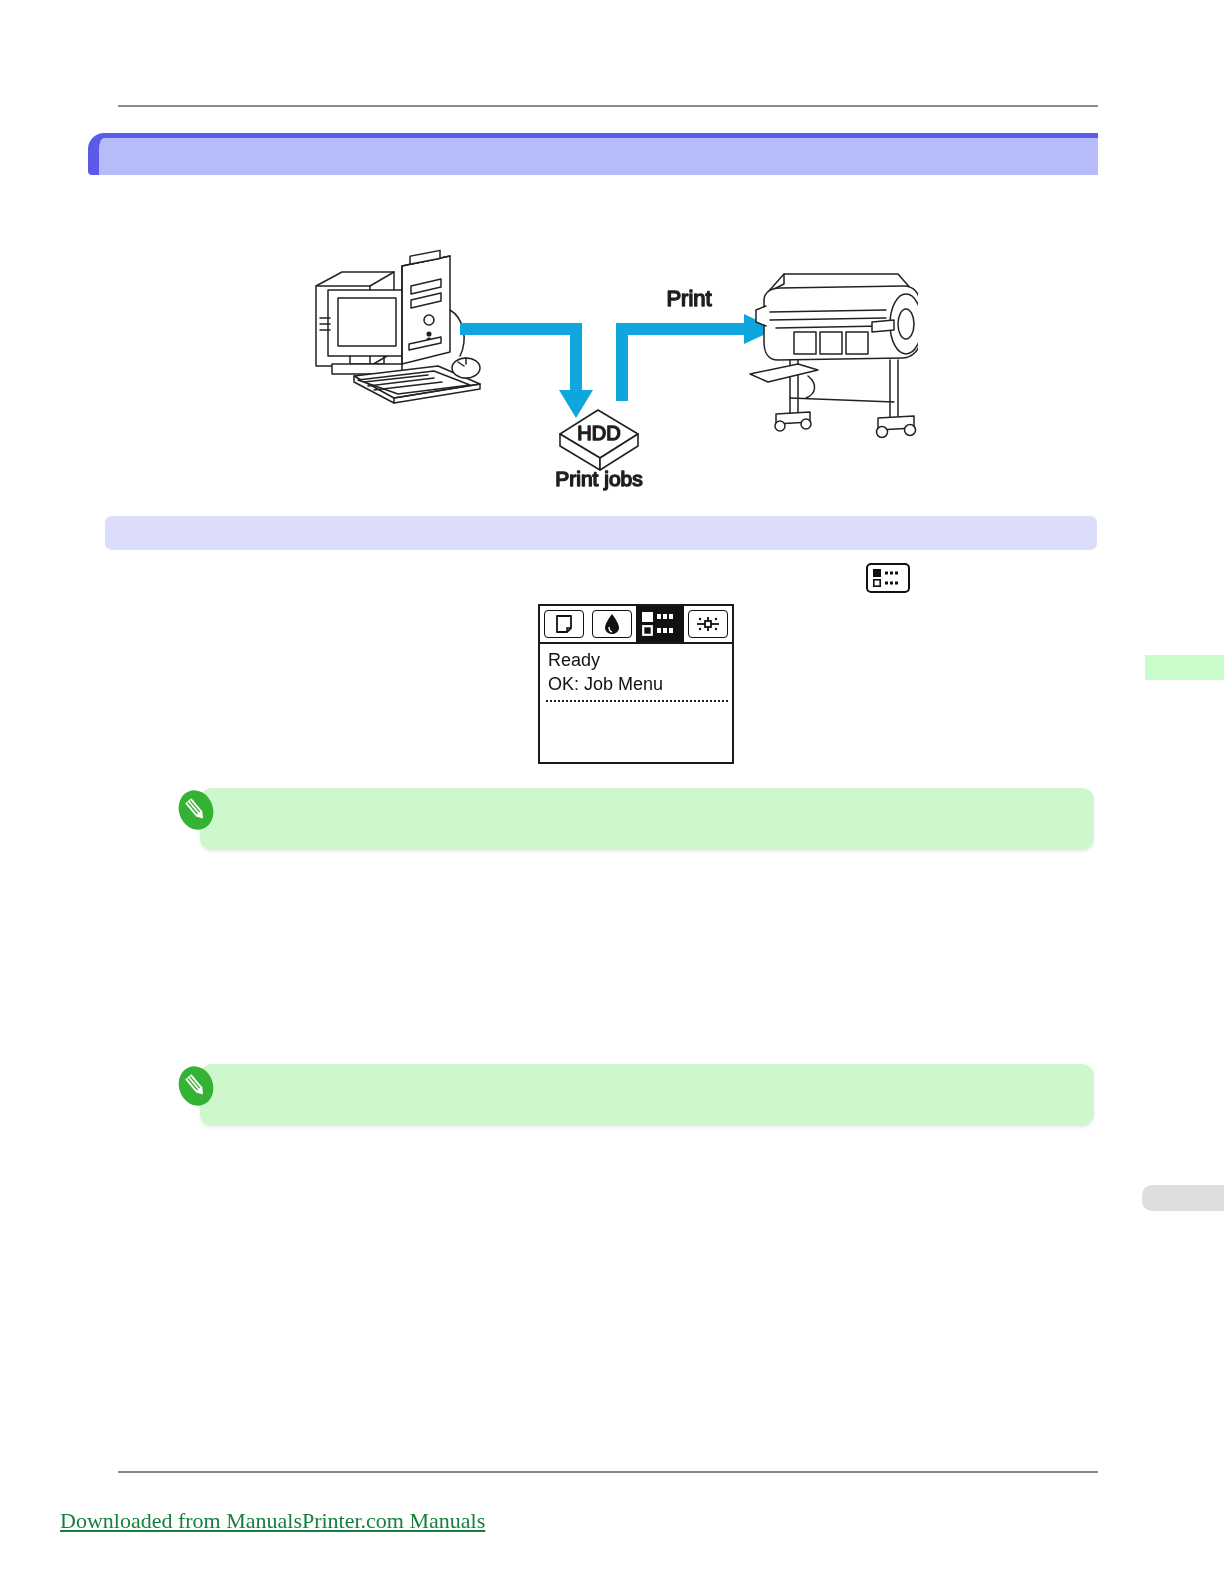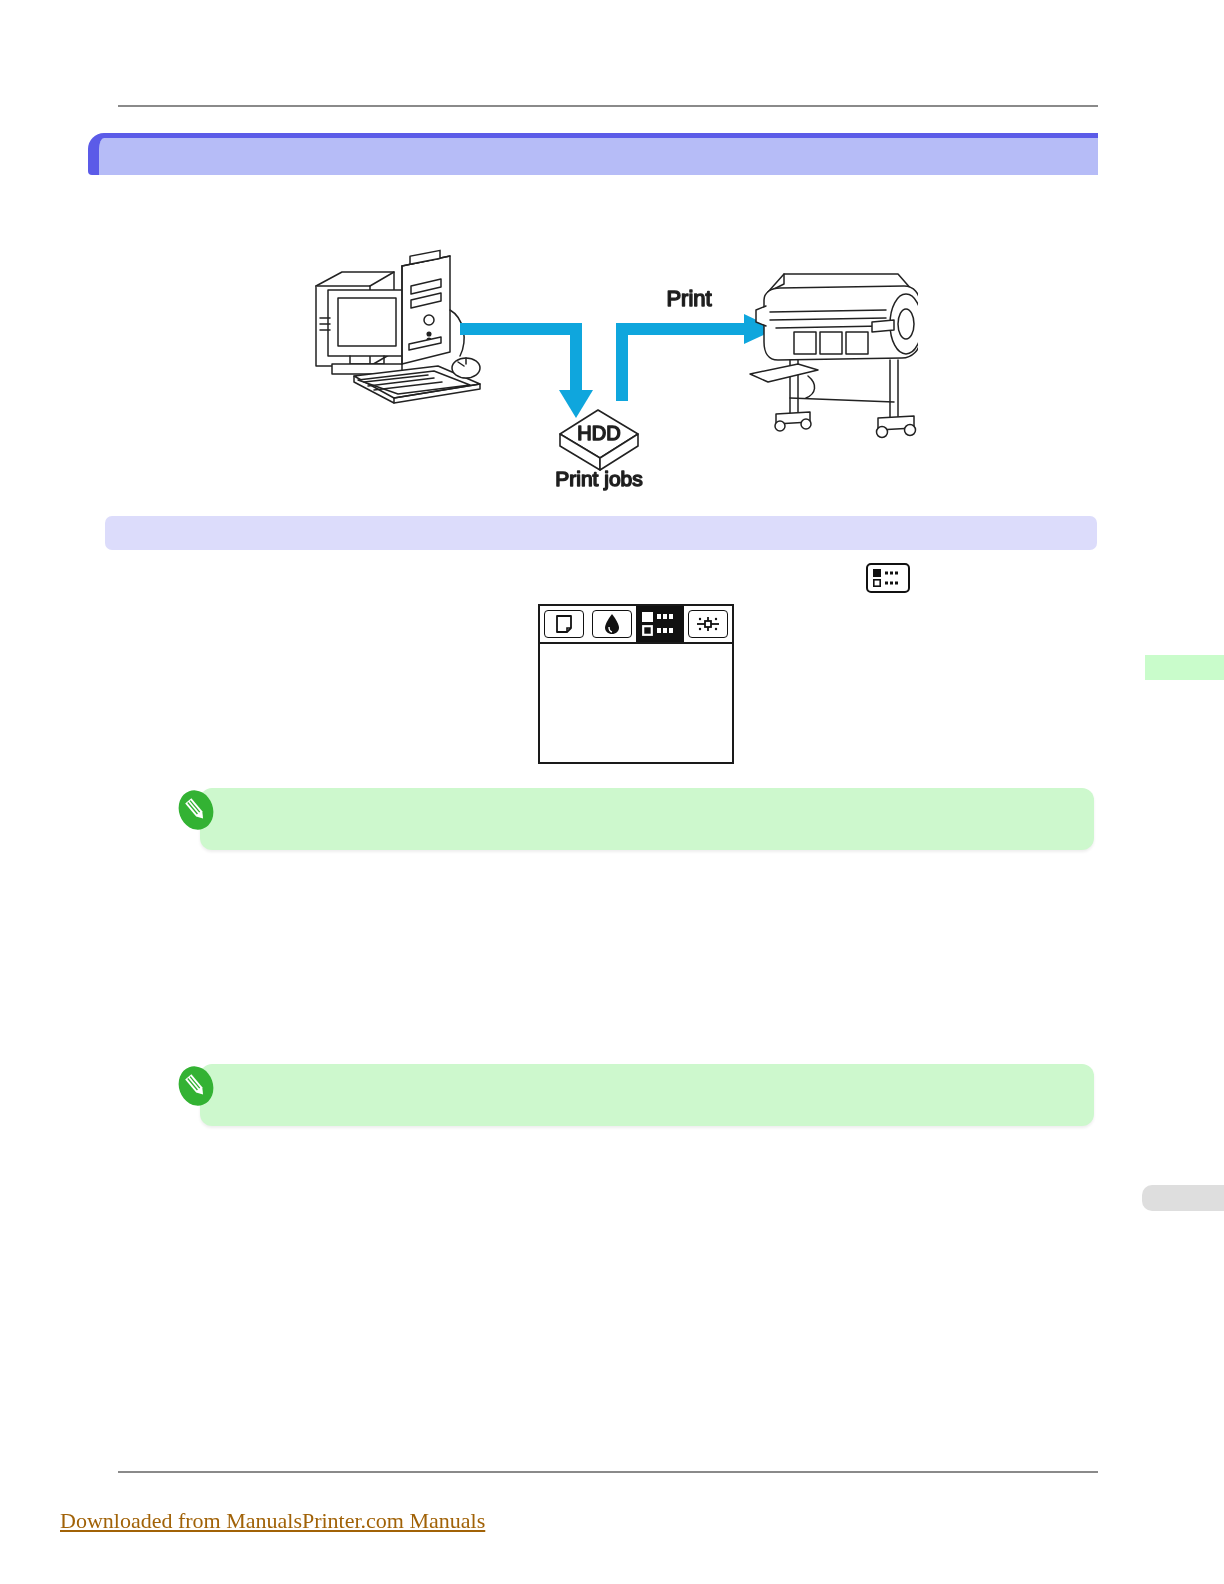--- a/index.html
+++ b/index.html
@@ -206,21 +206,21 @@
     border-bottom-left-radius: 10px;
   }
 
   
   .footer-link {
     position: absolute;
     left: 60px;
     top: 1508px;
     font-family: "Liberation Serif", serif;
     font-size: 22px;
-    color: #a16207;
+    color: #15803d;
     text-decoration: underline;
     white-space: nowrap;
   }
 </style>
 </head>
 <body>
 
 <div class="page-rule-top"></div>
 <div class="page-rule-bottom"></div>
 
@@ -381,20 +381,25 @@
           <rect x="10" y="6" width="6" height="6" fill="#fff" stroke="#111" stroke-width="1.8"></rect>
           <circle cx="5" cy="4" r="1.2" fill="#111"></circle>
           <circle cx="21" cy="4" r="1.2" fill="#111"></circle>
           <circle cx="5" cy="14" r="1.2" fill="#111"></circle>
           <circle cx="21" cy="14" r="1.2" fill="#111"></circle>
         </svg>
       </div>
     </div>
 
   </div>
+  <div class="lcd-body">
+    <div class="lcd-line">Ready</div>
+    <div class="lcd-line">OK: Job Menu</div>
+    <div class="lcd-divider"></div>
+  </div>
 </div>
 
 <div class="note-box n1">
   <div class="note-icon">
     <svg width="44" height="44" viewBox="0 0 44 44" xmlns="http://www.w3.org/2000/svg">
       <ellipse cx="22" cy="22" rx="17" ry="20" fill="#33b233" transform="rotate(-20 22 22)"></ellipse>
       <g transform="rotate(-40 22 22)">
         <path d="M18 10 L26 10 L26 27 L22 33 L18 27 Z" fill="#fff"></path>
         <path d="M20.5 11 L20.5 26 M23.5 11 L23.5 26" stroke="#33b233" stroke-width="1.3"></path>
       </g>

